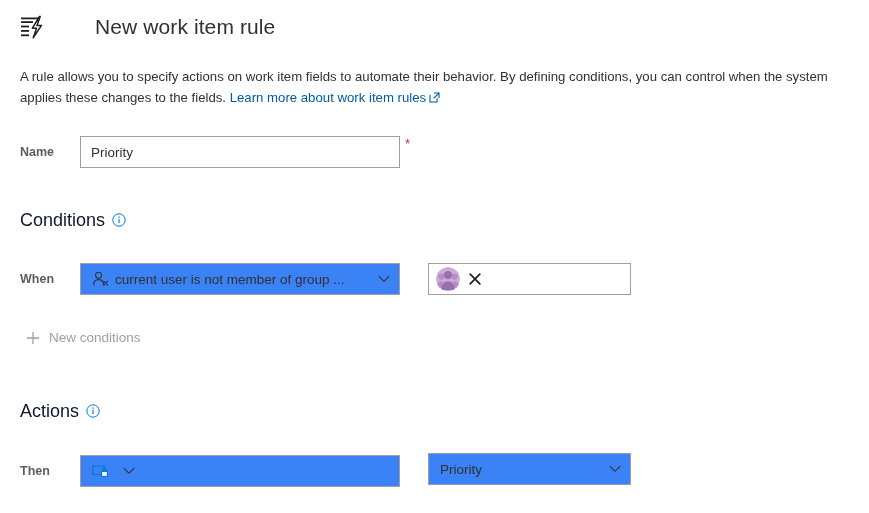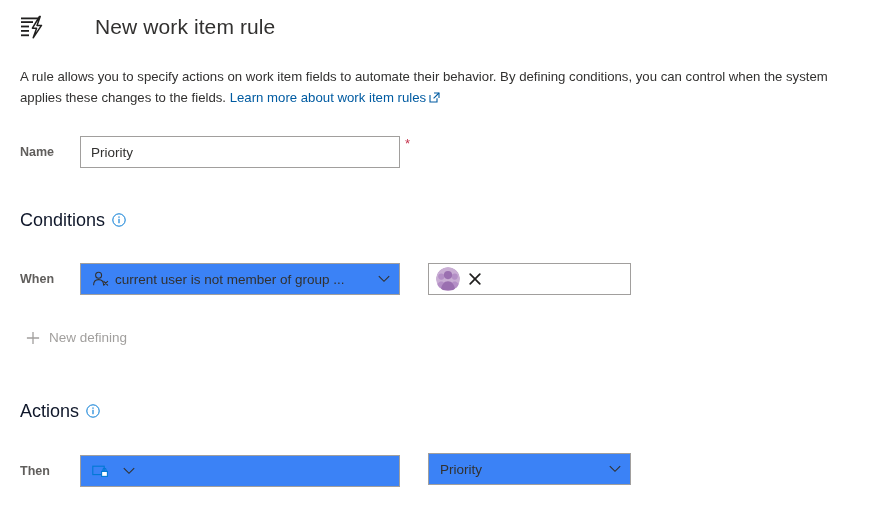--- a/index.html
+++ b/index.html
@@ -278,21 +278,21 @@
     </svg>
   </span>
 </div>
 
 <div class="add-link" style="left:26px; top:330px;">
   <span>
     <svg class="plus-icon" width="14" height="14" viewBox="0 0 14 14" xmlns="http://www.w3.org/2000/svg">
       <path d="M7 0.9 L7 13.1 M0.9 7 L13.1 7" stroke="#a19f9d" stroke-width="1.3"></path>
     </svg>
   </span>
-  <span>New defining</span>
+  <span>New conditions</span>
 </div>
 
 <div class="section-head" style="left:20px; top:400px;">
   <span class="section-title">Actions</span>
   <span>
     <svg class="info-icon" width="14" height="14" viewBox="0 0 14 14" xmlns="http://www.w3.org/2000/svg">
       <circle cx="7" cy="7" r="6.2" fill="none" stroke="#0078d4" stroke-width="1"></circle>
       <rect x="6.45" y="5.8" width="1.1" height="4.4" fill="#0078d4"></rect>
       <rect x="6.45" y="3.4" width="1.1" height="1.4" fill="#0078d4"></rect>
     </svg>

